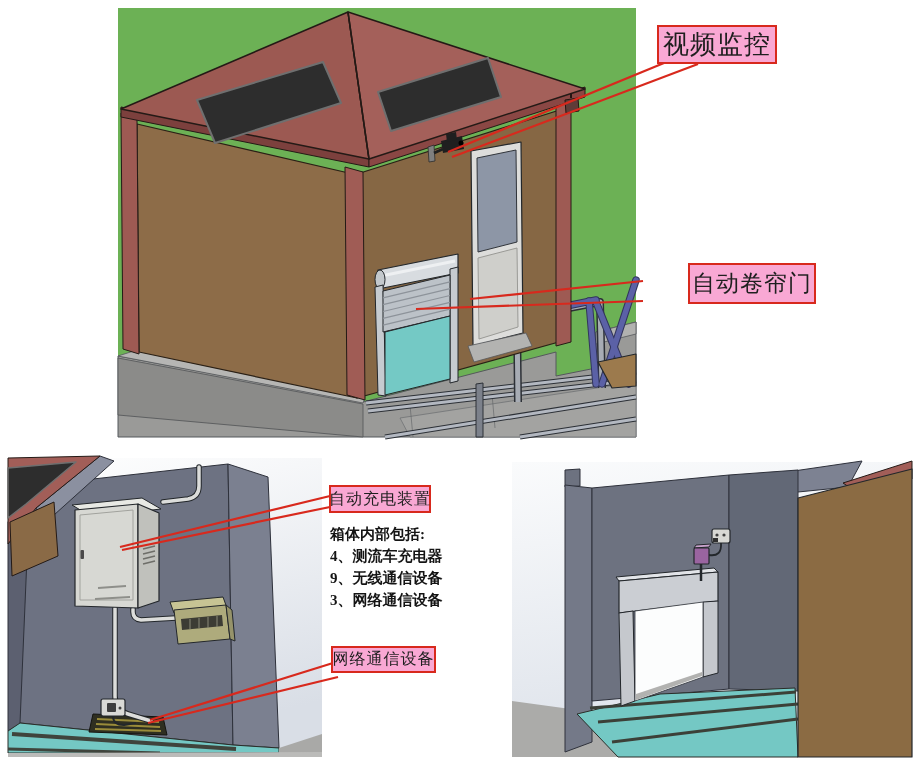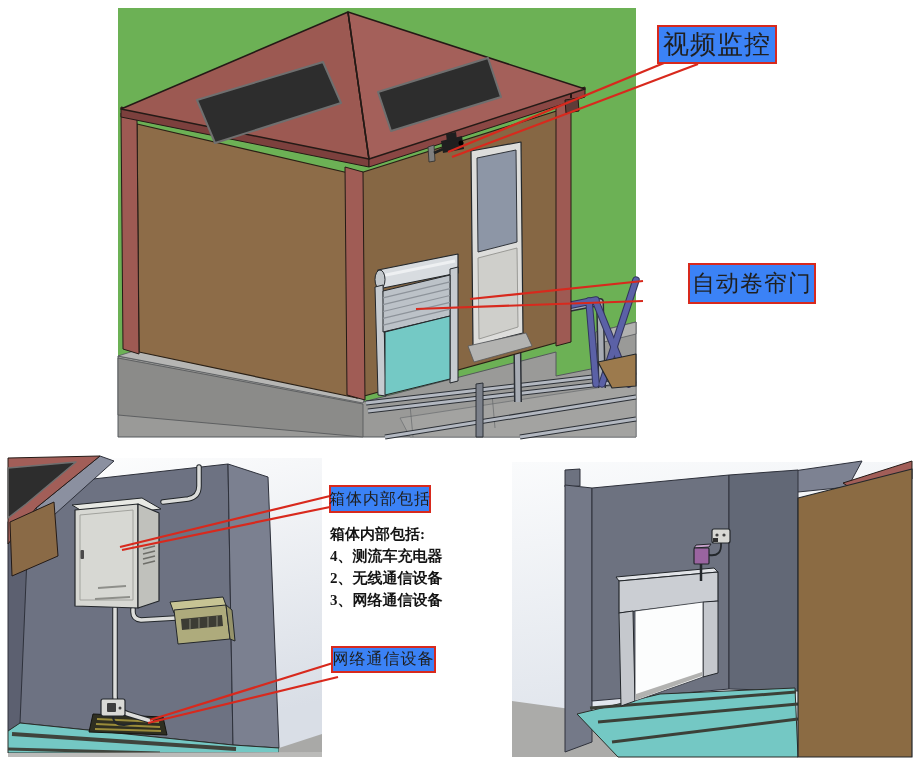--- a/index.html
+++ b/index.html
@@ -1,19 +1,19 @@
 <!DOCTYPE html>
 <html><head>
 <meta charset="utf-8">
 <style>
   html,body{margin:0;padding:0;background:#ffffff;}
   .page{position:relative;width:920px;height:767px;background:#ffffff;overflow:hidden;
         font-family:"Liberation Serif","DejaVu Serif",serif;}
   .scene-svg{position:absolute;left:0;top:0;}
-  .callout{position:absolute;background:#3b82f6;border:2.5px solid #d8291d;color:#1f1f1f;
+  .callout{position:absolute;background:#f9a8d4;border:2.5px solid #d8291d;color:#1f1f1f;
            display:flex;align-items:center;justify-content:center;box-sizing:border-box;
            white-space:nowrap;z-index:5;letter-spacing:1px;}
   #callout-video{left:657px;top:25px;width:120px;height:39px;font-size:26px;}
   #callout-shutter{left:642px;top:263px;width:128px;height:41px;font-size:23px;margin-left:46px;}
   #callout-controlbox{left:329px;top:485px;width:102px;height:28px;font-size:16px;}
   #callout-charging{left:331px;top:646px;width:105px;height:27px;font-size:16px;}
   .note{position:absolute;left:330px;top:523px;width:150px;color:#141414;z-index:5;
         font-weight:bold;font-size:15px;line-height:22px;font-family:"Liberation Serif","DejaVu Serif",serif;}
   .note div{white-space:nowrap;}
 </style>
@@ -280,26 +280,26 @@
   </g>
 </svg>
 
 <div class="callout" id="callout-video">
   <span>视频监控</span>
 </div>
 <div class="callout" id="callout-shutter">
   <span>自动卷帘门</span>
 </div>
 <div class="callout" id="callout-controlbox">
-  <span>箱体内部包括</span>
+  <span>自动充电装置</span>
 </div>
 <div class="callout" id="callout-charging">
   <span>网络通信设备</span>
 </div>
 
 <div class="note">
   <div>箱体内部包括:</div>
   <div>4、测流车充电器</div>
-  <div>2、无线通信设备</div>
+  <div>9、无线通信设备</div>
   <div>3、网络通信设备</div>
 </div>
 
 </div>
 
 </body></html>

